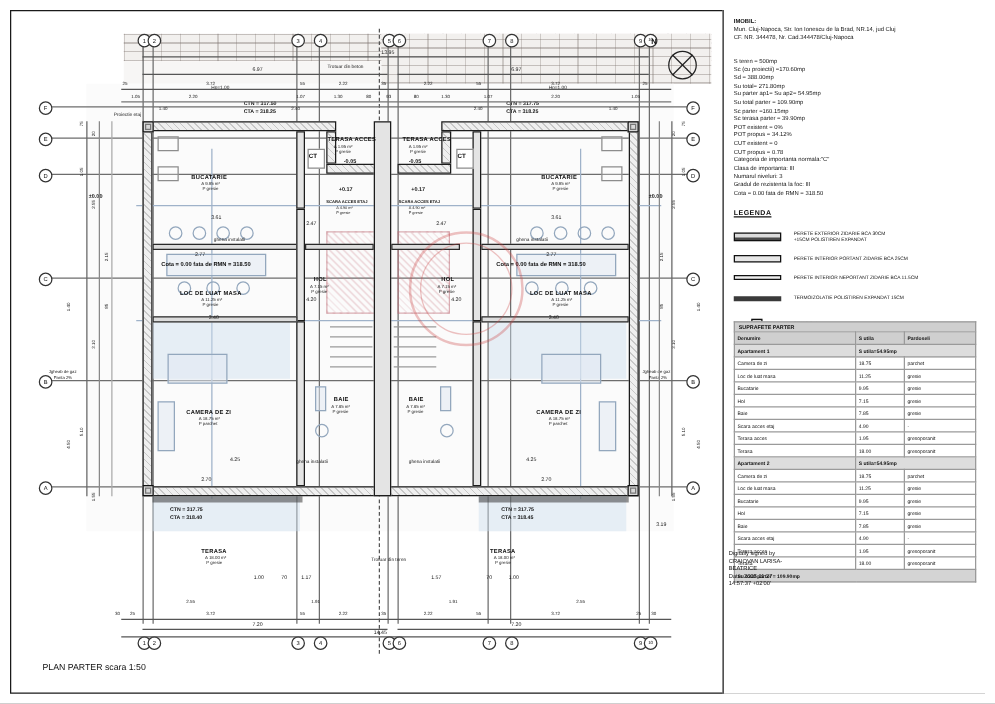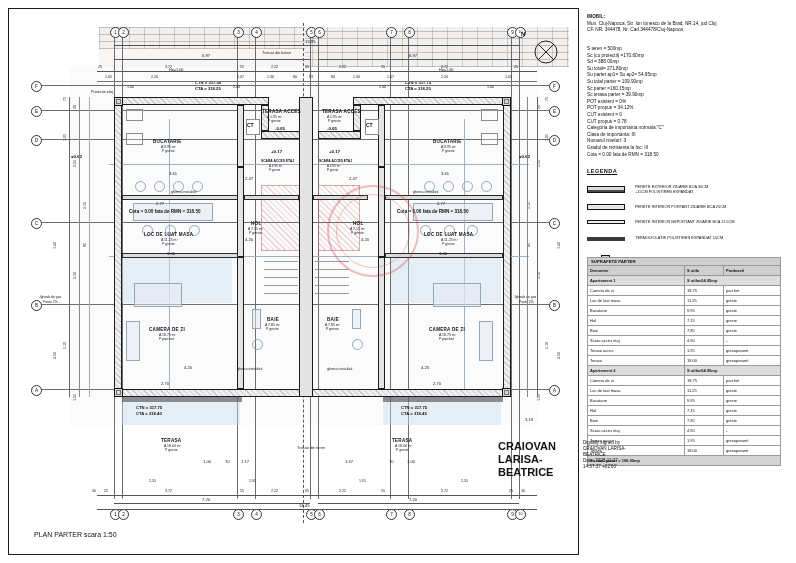--- a/index.html
+++ b/index.html
@@ -685,25 +685,20 @@
           </tr>
 
       <tr class="trtot">
         <td colspan="3">Su total parter = 109.90mp</td>
       </tr>
     </tbody>
       </table>
 
   </div>
 
-  <div id="signame">
-    <div>CRAIOVAN</div>
-    <div>LARISA-</div>
-    <div>BEATRICE</div>
-  </div>
   <div id="sigtext">
     <div>Digitally signed by</div>
     <div>CRAIOVAN LARISA-</div>
     <div>BEATRICE</div>
     <div>Date: 2025.11.27</div>
     <div>14:57:37 +02'00'</div>
   </div>
 
   <div id="btitle">PLAN PARTER scara 1:50</div>
 

